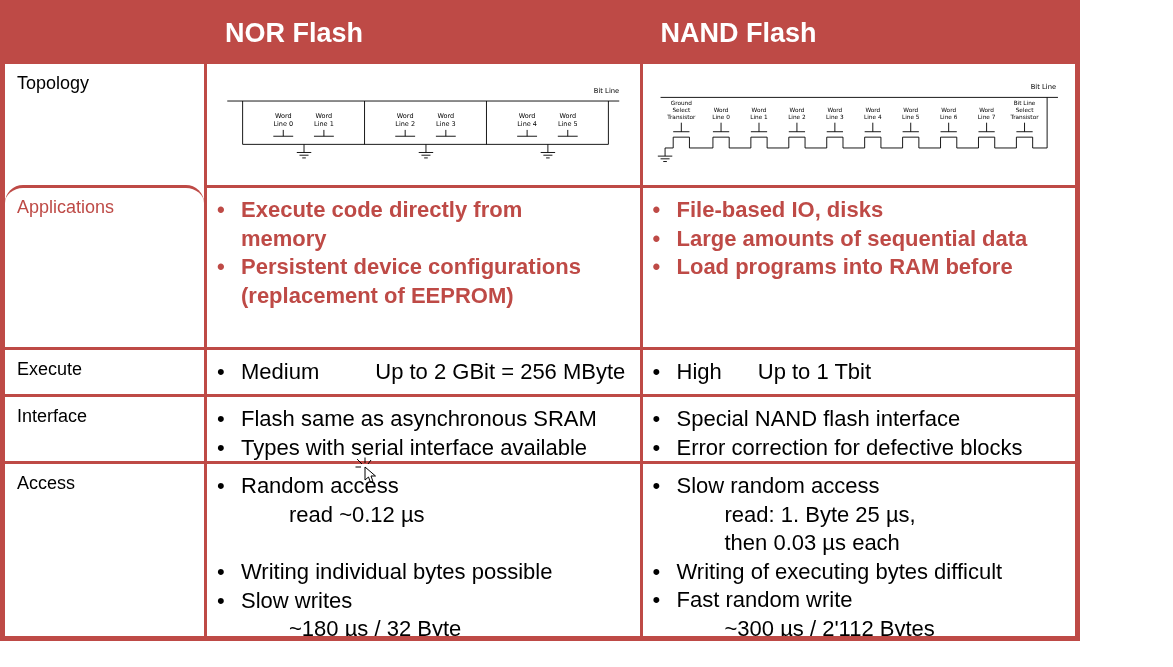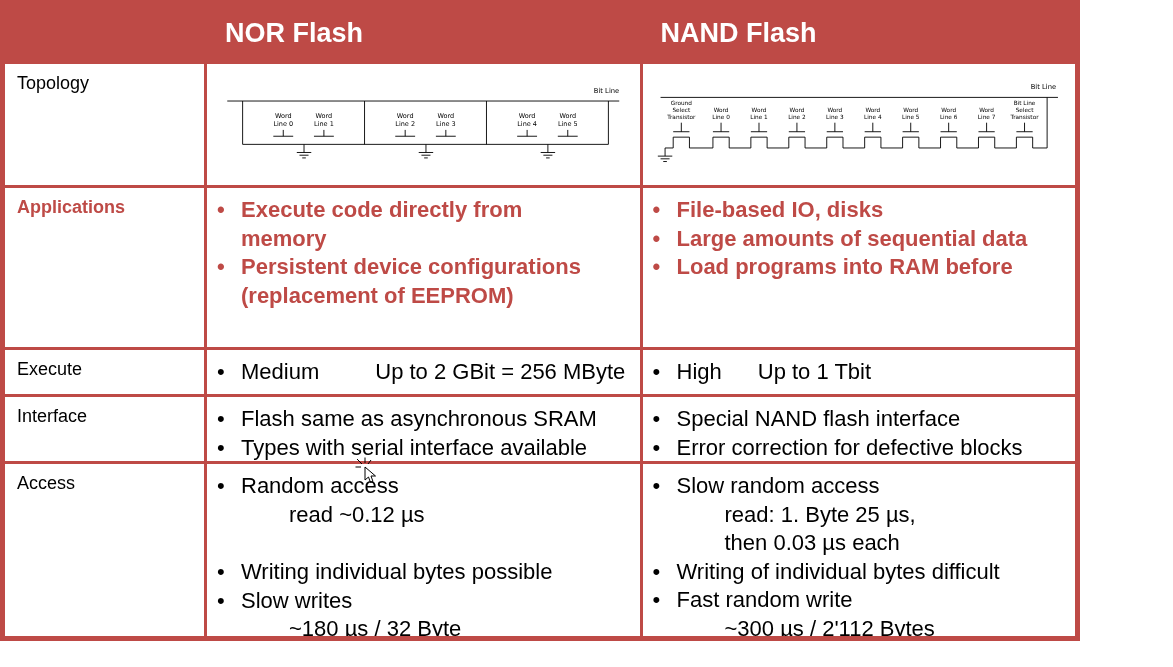--- a/index.html
+++ b/index.html
@@ -11,21 +11,21 @@
     display:grid;
     grid-template-columns:199px 1fr 1fr;
     grid-template-rows:56px 124px 162px 47px 67px 1fr;
     background:#fff;
   }
   .c{border-left:3px solid var(--accent);border-top:3px solid var(--accent);padding:6px 10px;overflow:hidden;}
   .table > .c:nth-child(3n+1){border-left:none;}
   .table > .c:nth-child(-n+3){border-top:none;}
   .hd{background:var(--accent);color:#fff;font-weight:bold;font-size:27px;display:flex;align-items:center;padding-left:18px;}
   .label{font-size:18px;padding:9px 12px;}
-  .apps-label{color:var(--accent);font-weight:bold;}
+  .apps-label{color:var(--accent);font-weight:normal;border-radius:18px;}
   .diag{padding:3px 4px;}
   .diag svg{width:100%;height:100%;display:block;}
   svg line, svg path{stroke:#000;stroke-width:1;fill:none;}
   svg text{fill:#000;font-family:"DejaVu Sans",sans-serif;}
   .t8{font-size:7.5px;}
   .t7{font-size:7.2px;}
   .t6{font-size:6.4px;}
   ul.list{list-style:none;margin:2px 0 0 0;padding:0;font-size:22px;line-height:1.3;}
   .li{display:flex;}
   .bullet{width:24px;flex:none;}
@@ -286,21 +286,21 @@
       <li class="li">
         <span class="bullet">•</span>
         <div>
             <div>Slow random access</div>
              <div class="sub">read: 1. Byte 25 µs,</div>
              <div class="sub">then 0.03 µs each</div>
           </div>
       </li>
       <li class="li">
         <span class="bullet">•</span>
-        <div>Writing of individual bytes difficult</div>
+        <div>Writing of executing bytes difficult</div>
       </li>
       <li class="li">
         <span class="bullet">•</span>
         <div>
             <div>Fast random write</div>
              <div class="sub">~300 µs / 2'112 Bytes</div>
           </div>
       </li>
     </ul>
   </div>

